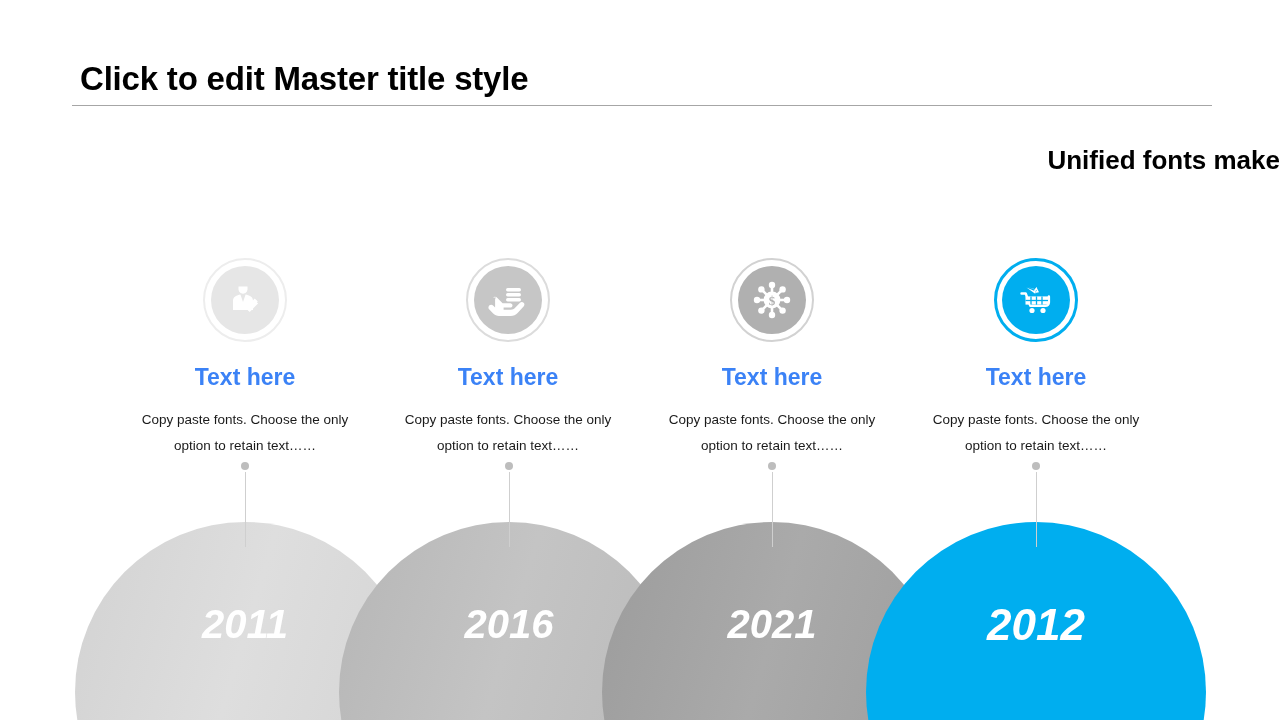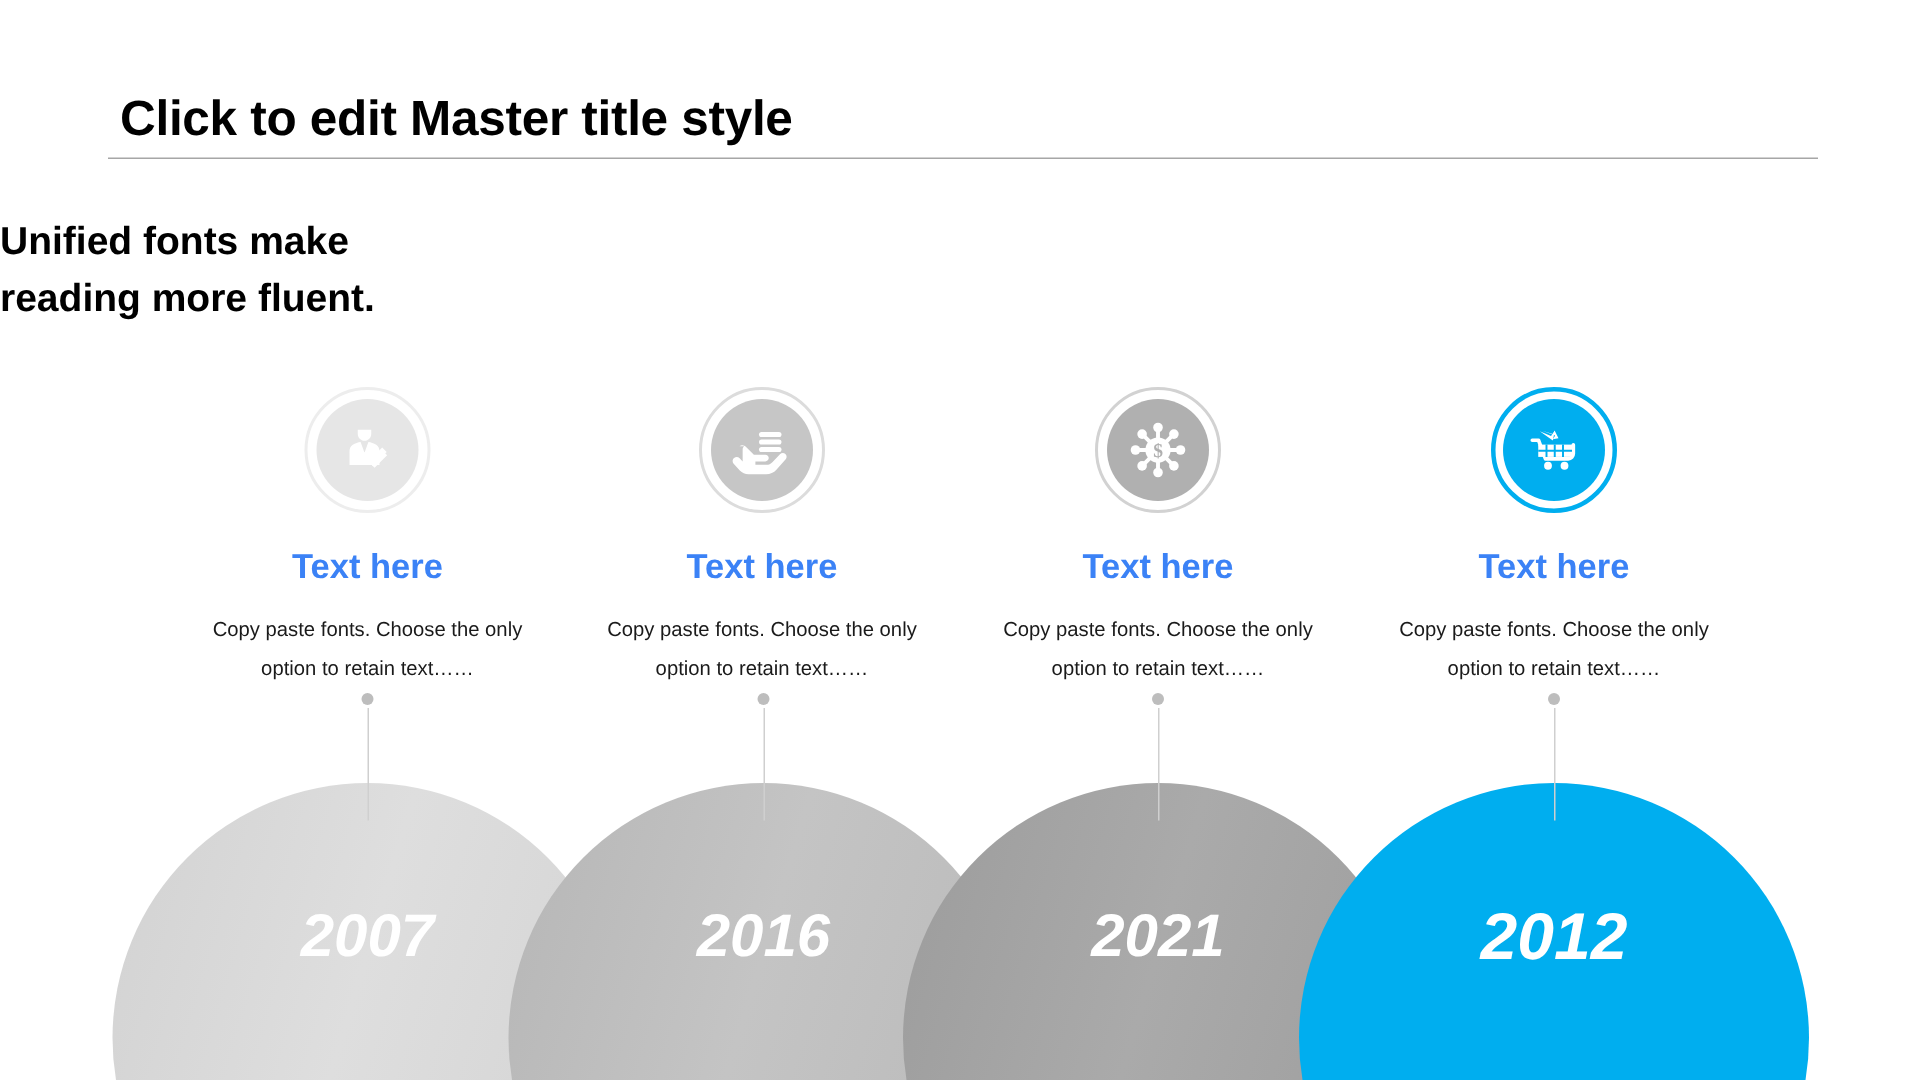--- a/index.html
+++ b/index.html
@@ -35,21 +35,21 @@
     height: 1px;
     background: #a6a6a6;
   }
 
   
   #subtitle {
     position: absolute;
     left: 0;
     top: 142px;
     width: 1280px;
-    text-align: left;
+    text-align: right;
     font-size: 26px;
     font-weight: bold;
     color: #000000;
     line-height: 1.45;
   }
   #subtitle .sub-line { display: block; }
 
   
   .column {
     position: absolute;
@@ -152,21 +152,20 @@
   .yr-4 { left: 936px; top: 600px; font-size: 44px; }
 </style>
 </head>
 <body>
 
 <div id="slide-title">Click to edit Master title style</div>
 <div id="title-divider"></div>
 
 <div id="subtitle">
   <span class="sub-line">Unified fonts make</span>
-  <span class="sub-line">reading more fluent.</span>
 </div>
 
 <svg id="circles" viewBox="0 0 1280 720" xmlns="http://www.w3.org/2000/svg">
   <defs>
     <linearGradient id="g1grad" x1="0" y1="0" x2="1" y2="0.3">
       <stop offset="0%" stop-color="#d2d2d2"></stop>
       <stop offset="55%" stop-color="#dedede"></stop>
       <stop offset="100%" stop-color="#d6d6d6"></stop>
     </linearGradient>
     <linearGradient id="g2grad" x1="0" y1="0" x2="1" y2="0.3">
@@ -179,21 +178,21 @@
       <stop offset="55%" stop-color="#aaaaaa"></stop>
       <stop offset="100%" stop-color="#a0a0a0"></stop>
     </linearGradient>
   </defs>
   <circle cx="245" cy="692" r="170" fill="url(#g1grad)"></circle>
   <circle cx="509" cy="692" r="170" fill="url(#g2grad)"></circle>
   <circle cx="772" cy="692" r="170" fill="url(#g3grad)"></circle>
   <circle cx="1036" cy="692" r="170" fill="#00aeef"></circle>
 </svg>
 
-<div class="year-label yr-1">2007</div>
+<div class="year-label yr-1">2011</div>
 <div class="year-label yr-2">2016</div>
 <div class="year-label yr-3">2021</div>
 <div class="year-label yr-4">2012</div>
 
 <div class="connector conn-1">
   <div class="dot"></div>
   <div class="stem"></div>
 </div>
 <div class="connector conn-2">
   <div class="dot"></div>

